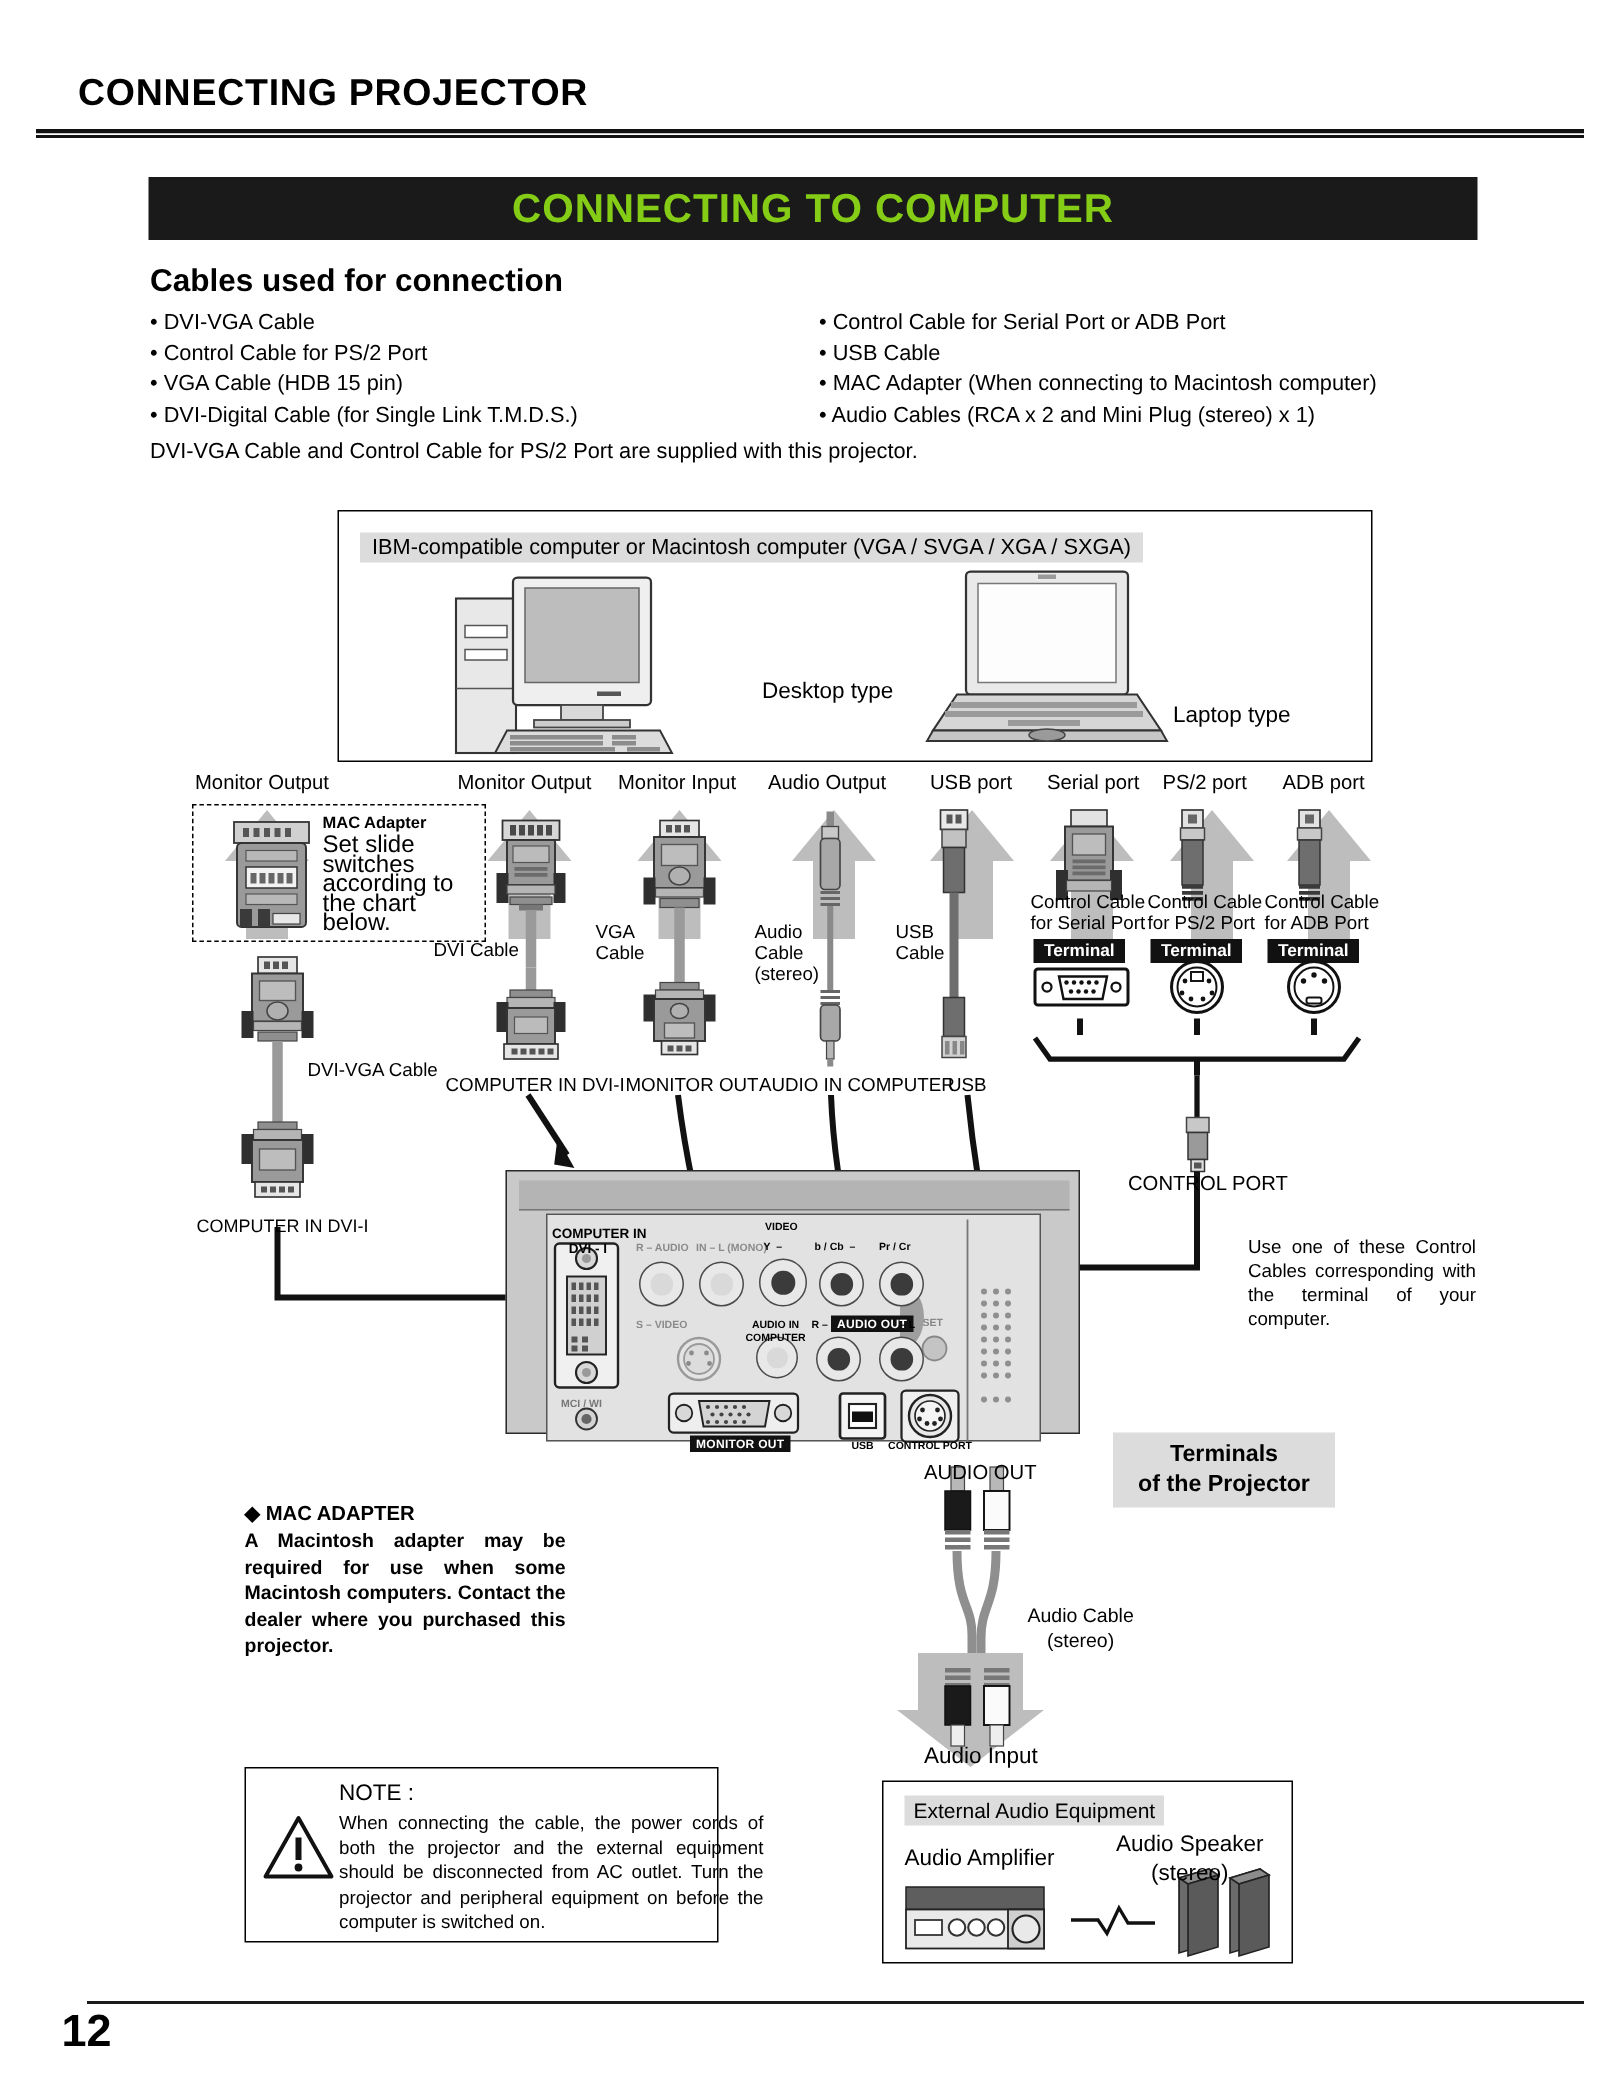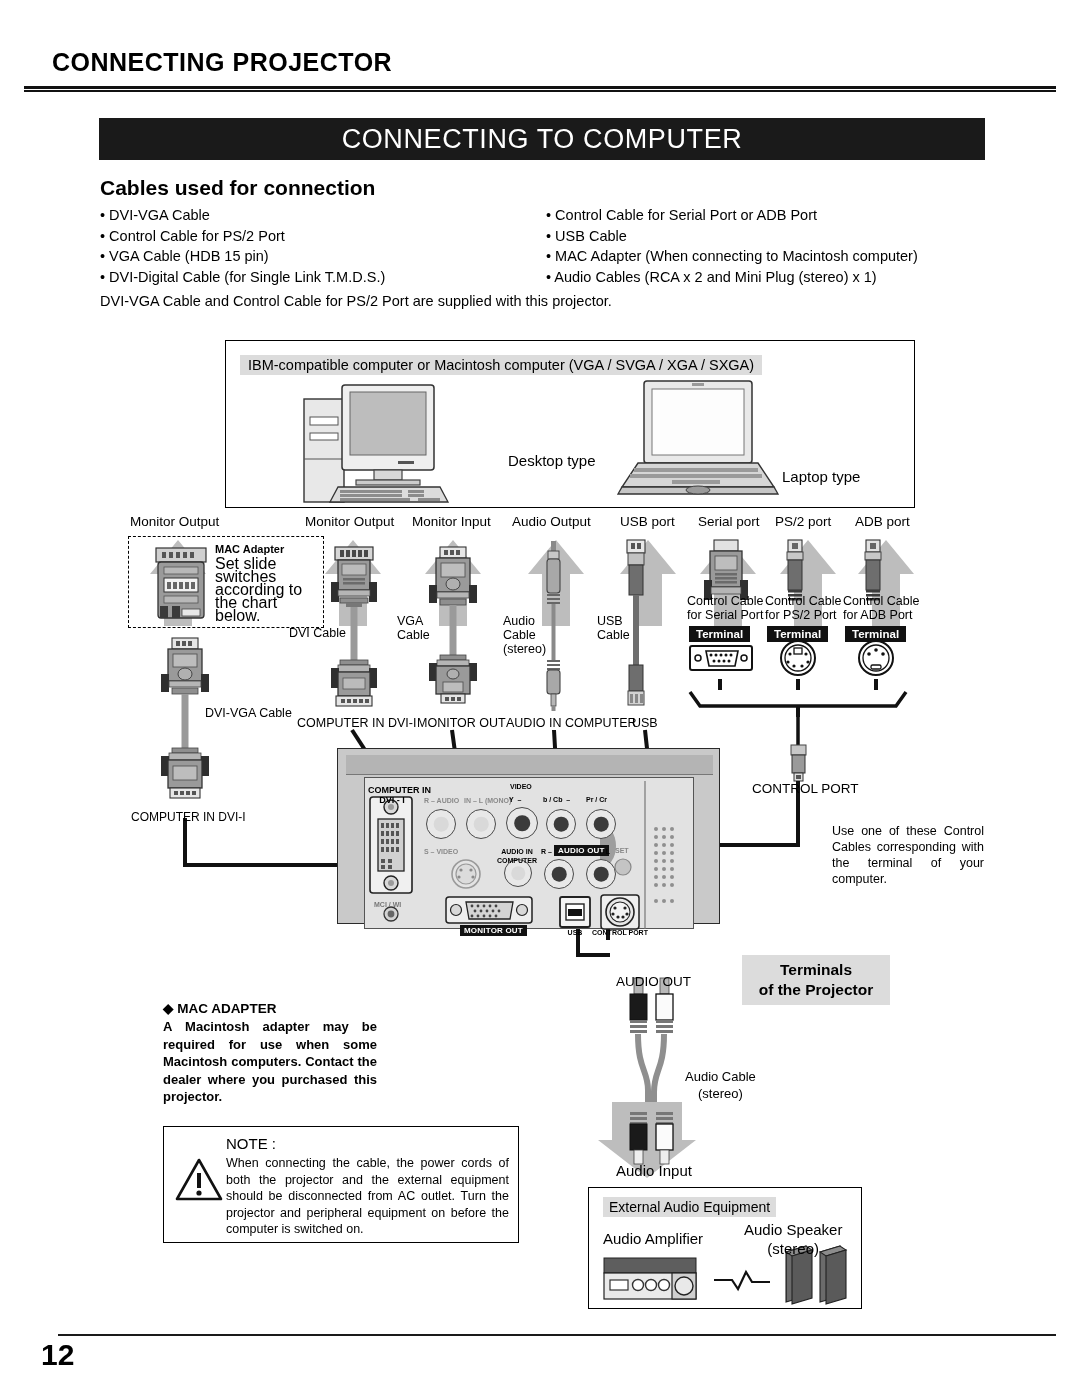--- a/index.html
+++ b/index.html
@@ -21,23 +21,23 @@
   }
   .runrule { position:absolute; left:24px; top:86px; width:1032px; height:6px; }
   .runrule i { display:block; width:100%; background:#111; }
   .runrule i.a { height:3px; }
   .runrule i.b { height:1px; background:#fff; }
   .runrule i.c { height:2px; }
 
   
   .titlebar {
     position:absolute; left:99px; top:118px; width:886px; height:42px;
-    background:#1a1a1a; color:#ffffff;
+    background:#1a1a1a; color:#84cc16;
     display:flex; align-items:center; justify-content:center;
-    font-size:27px; font-weight:normal; letter-spacing:.6px;
+    font-size:27px; font-weight:bold; letter-spacing:.6px;
   }
 
   
   .sect-title { position:absolute; left:100px; top:176px; font-size:21px; font-weight:bold; }
   .cablecol { position:absolute; font-size:14.5px; line-height:20.5px; }
   .cablecol.l { left:100px; top:205px; }
   .cablecol.r { left:546px; top:205px; }
   .cablecol div::before { content:"• "; }
   .supplied { position:absolute; left:100px; top:293px; font-size:14.5px; }
 
@@ -59,40 +59,40 @@
 
   
   .macbox { position:absolute; left:128px; top:536px; width:196px; height:92px; border:1.6px dashed #000; background:transparent; }
   .macbox .mtitle { position:absolute; left:86px; top:6px; font-size:11px; font-weight:bold; }
   .macbox .mtext { position:absolute; left:86px; top:20px; font-size:16px; line-height:13px; width:104px; }
 
   
   .termchip { position:absolute; background:#111; color:#fff; font-size:11.5px; font-weight:bold; padding:2px 7px; }
 
   
-  .panel { position:absolute; left:337px; top:748px; width:383px; height:176px; background:#c9c9c9; border:1.5px solid #2a2a2a; }
+  .panel { position:absolute; left:337px; top:780px; width:383px; height:176px; background:#c9c9c9; border:1.5px solid #2a2a2a; }
   .panel .inner { position:absolute; left:26px; top:28px; width:330px; height:152px; background:#e2e2e2; border:1px solid #555; }
   .panel .topstrip { position:absolute; left:8px; top:6px; width:367px; height:20px; background:#b4b4b4; border-bottom:1px solid #777; }
 
   .jack { position:absolute; border-radius:50%; background:#e8e8e8; border:1.6px solid #4a4a4a; }
   .jack::after { content:""; position:absolute; left:50%; top:50%; width:52%; height:52%; transform:translate(-50%,-50%); border-radius:50%; background:#5c5c5c; }
   .jack.dark::after { background:#3b3b3b; }
   .jack.hollow::after { background:#d9d9d9; }
 
   .invchip { position:absolute; background:#111; color:#fff; font-size:8px; font-weight:bold; padding:1px 4px; letter-spacing:.2px; }
 
   
   .termcap { position:absolute; left:742px; top:955px; width:148px; background:#dcdcdc; text-align:center; padding:5px 2px; font-size:15.5px; font-weight:bold; line-height:20px; }
 
   
   .macnote-h { position:absolute; left:163px; top:1000px; font-size:13.5px; font-weight:bold; }
   .macnote-b { position:absolute; left:163px; top:1018px; width:214px; font-size:13px; line-height:17.5px; text-align:justify;font-weight:bold; }
 
   
-  .notebox { position:absolute; left:163px; top:1126px; width:356px; height:117px; border:1.4px solid #000; }
+  .notebox { position:absolute; left:163px; top:1178px; width:316px; height:117px; border:1.4px solid #000; }
   .notebox .ttl { position:absolute; left:62px; top:8px; font-size:15px; }
   .notebox .bdy { position:absolute; left:62px; top:28px; width:283px; font-size:12.5px; line-height:16.5px; text-align:justify; }
 
   
   .extbox { position:absolute; left:588px; top:1187px; width:274px; height:122px; border:1.4px solid #000; }
   .extbox .cap { position:absolute; left:14px; top:9px; background:#dcdcdc; padding:2px 6px; font-size:14px;text-align:right; }
 
   
   .footrule { position:absolute; left:58px; top:1334px; width:998px; height:2px; background:#1a1a1a; }
   .pagenum { position:absolute; left:41px; top:1338px; font-size:30px; font-weight:bold; }

